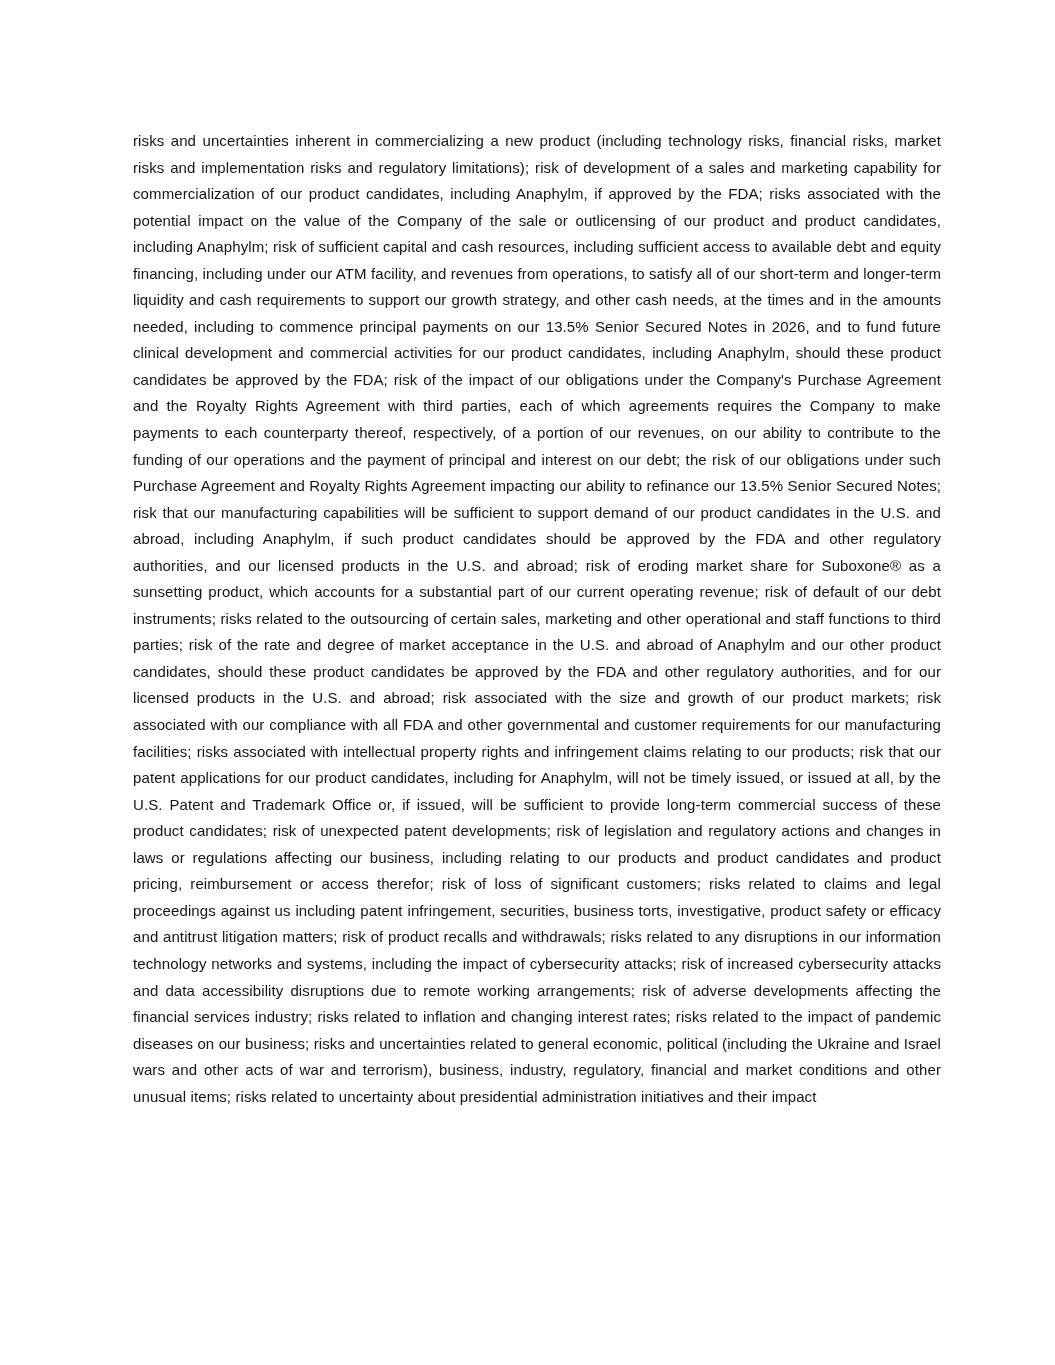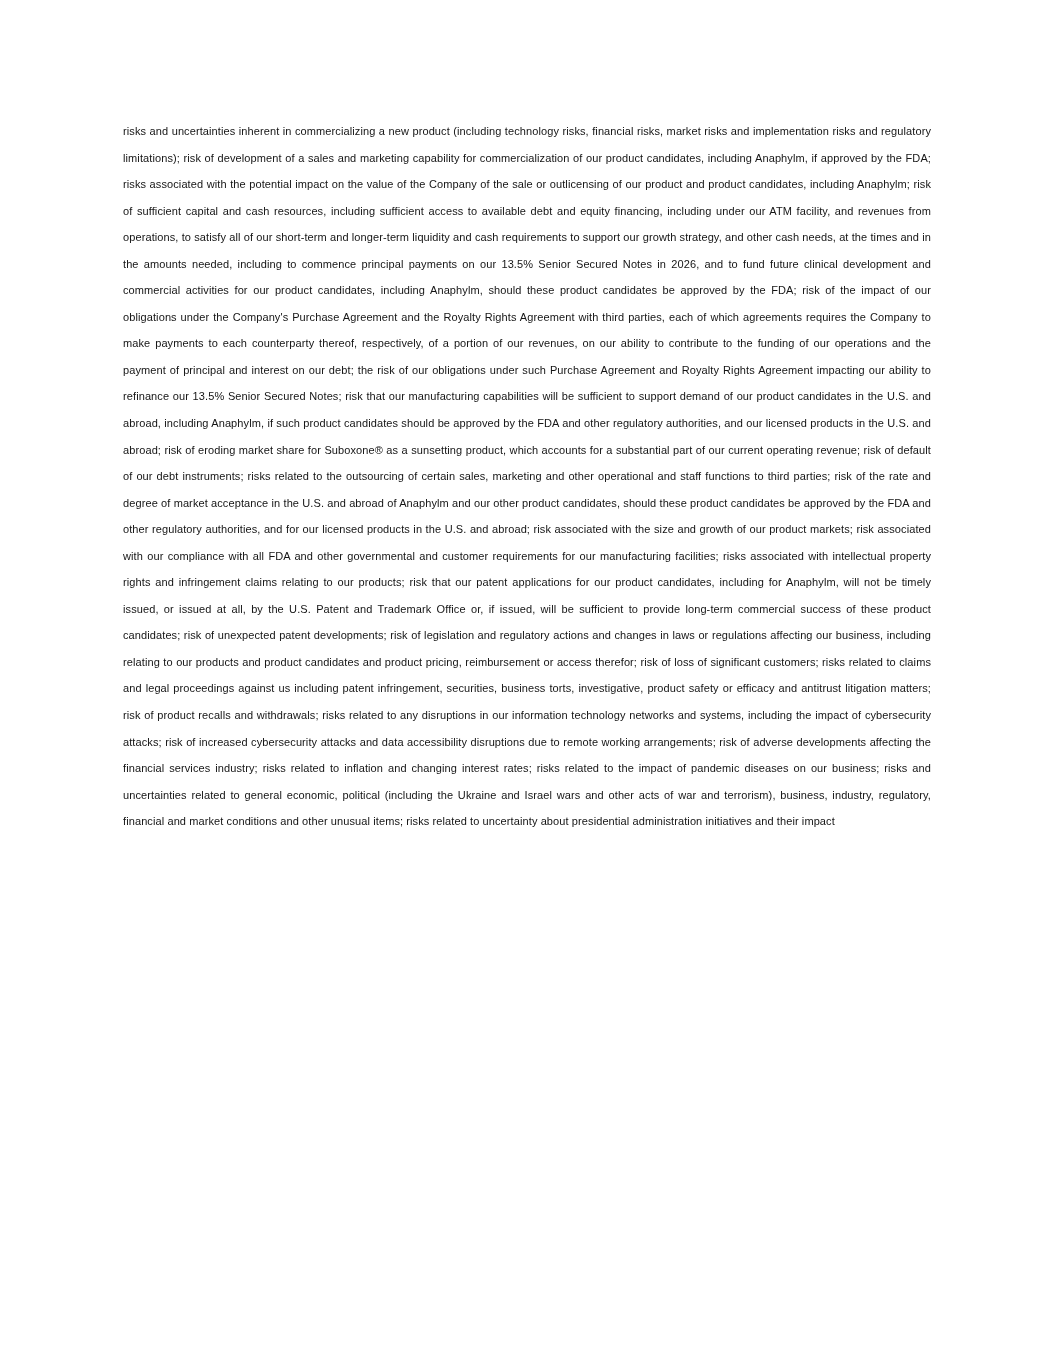--- a/index.html
+++ b/index.html
@@ -12,23 +12,23 @@
     width: 1055px;
     height: 1365px;
     background: #ffffff;
     overflow: hidden;
   }
   .body-text {
     position: absolute;
     left: 123px;
     top: 118px;
     width: 808px;
-    margin: 0;
+    margin: 10px;
     font-family: "Liberation Sans", sans-serif;
-    font-size: 11px;
+    font-size: 15px;
     line-height: 26.55px;
     color: #141414;
     text-align: justify;
     text-justify: inter-word;
     letter-spacing: 0.1px;
   }
 </style>
 </head>
 <body>
 

